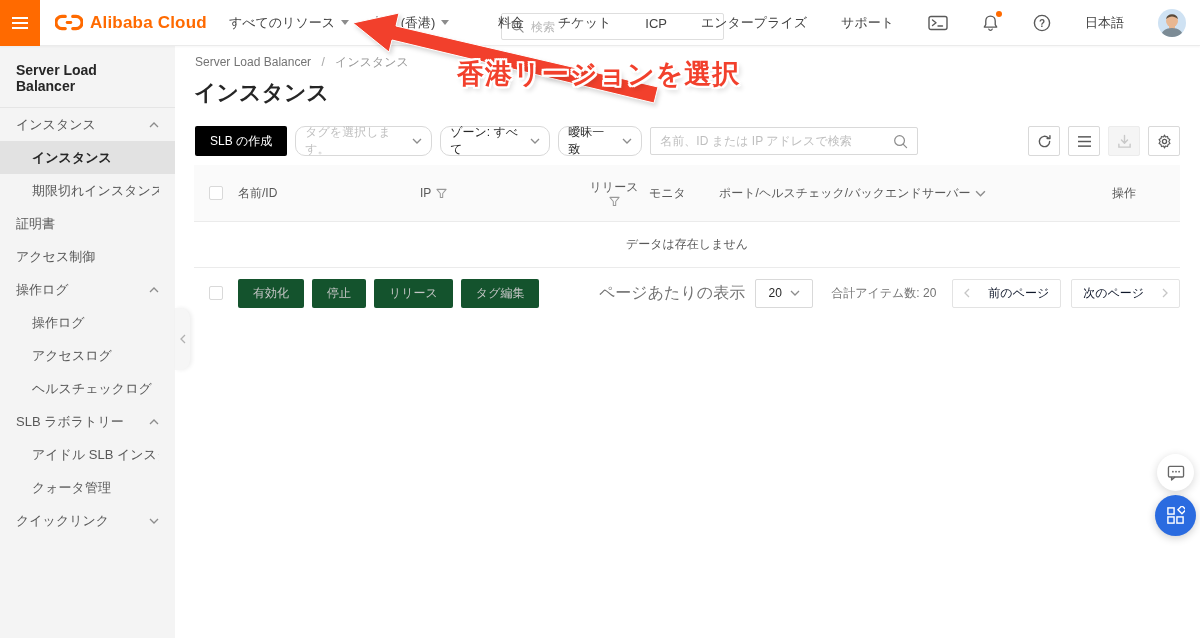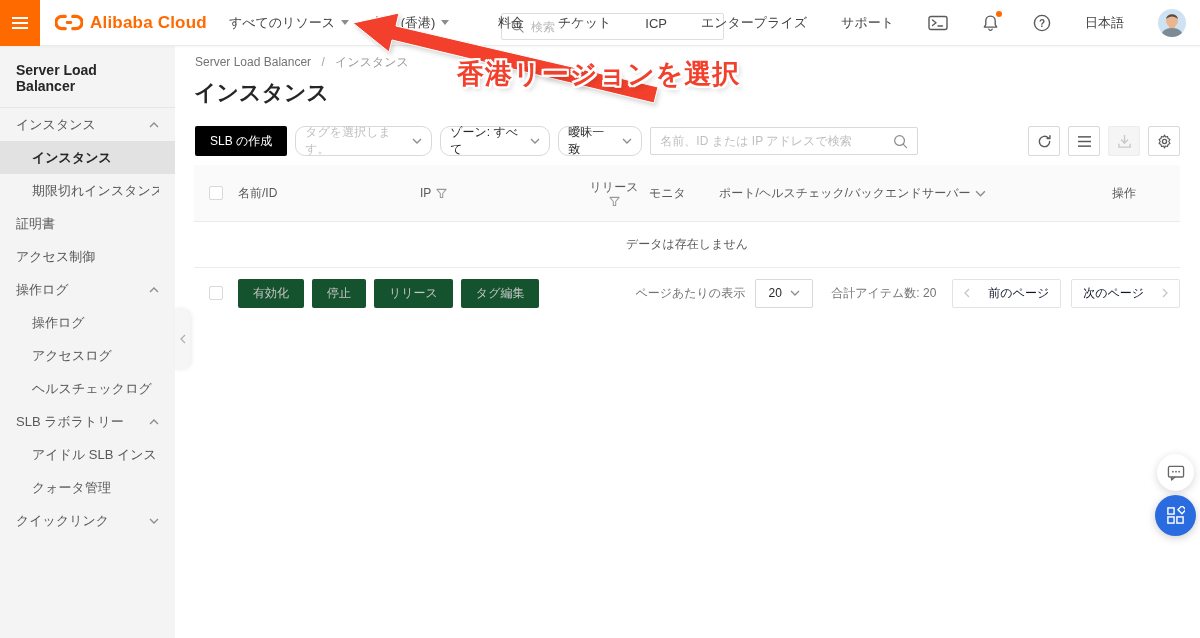--- a/index.html
+++ b/index.html
@@ -68,21 +68,21 @@
   .th-port { flex:1; }
   .th-action { width:112px; flex:none; justify-content:center; }
   .checkbox { width:14px; height:14px; border:1px solid #d9d9d9; border-radius:2px; background:#fff; flex:none; cursor:pointer; }
   .empty-row { position:absolute; left:19px; right:20px; top:176px; height:46px; display:flex; align-items:center; justify-content:center; color:#595959; font-size:12px; border-bottom:1px solid #ebebeb; }
 
   
   .tfoot { position:absolute; left:19px; right:20px; top:223px; height:48px; display:flex; align-items:center; }
   .tfoot .cb-wrap { width:44px; display:flex; justify-content:center; flex:none; }
   .btn-disabled { height:29px; background:#14532d; color:#c5c5c5; border:none; border-radius:2px; padding:0 15px; font-size:12px; font-family:inherit; margin-right:8px; cursor:default; }
   .foot-right { margin-left:auto; display:flex; align-items:center; gap:10px; }
-  .foot-label { color:#737373; font-size:12px; }
+  .foot-label { color:#737373; font-size:16px; }
   .size-select { width:58px; height:29px; border:1px solid #d9d9d9; border-radius:2px; background:#fff; display:flex; align-items:center; justify-content:center; gap:8px; font-size:12px; color:#262626; cursor:pointer; }
   .total-wrap { color:#737373; font-size:12px; margin:0 6px 0 8px; }
   .pg-btn { height:29px; border:1px solid #e3e3e3; border-radius:2px; background:#fff; color:#0f172a; font-size:12px; font-family:inherit; padding:0 11px; display:flex; align-items:center; gap:18px; cursor:default; }
 
   
   .float-chat { position:absolute; right:6px; top:454px; width:37px; height:37px; border-radius:50%; background:#fff; box-shadow:0 2px 8px rgba(0,0,0,.16); display:flex; align-items:center; justify-content:center; cursor:pointer; z-index:40; }
   .float-grid { position:absolute; right:4px; top:495px; width:41px; height:41px; border-radius:50%; background:#2a6be0; box-shadow:0 2px 8px rgba(0,0,0,.2); display:flex; align-items:center; justify-content:center; cursor:pointer; z-index:40; }
 
   
   .anno { position:absolute; left:0; top:0; width:1200px; height:638px; pointer-events:none; z-index:50; }

